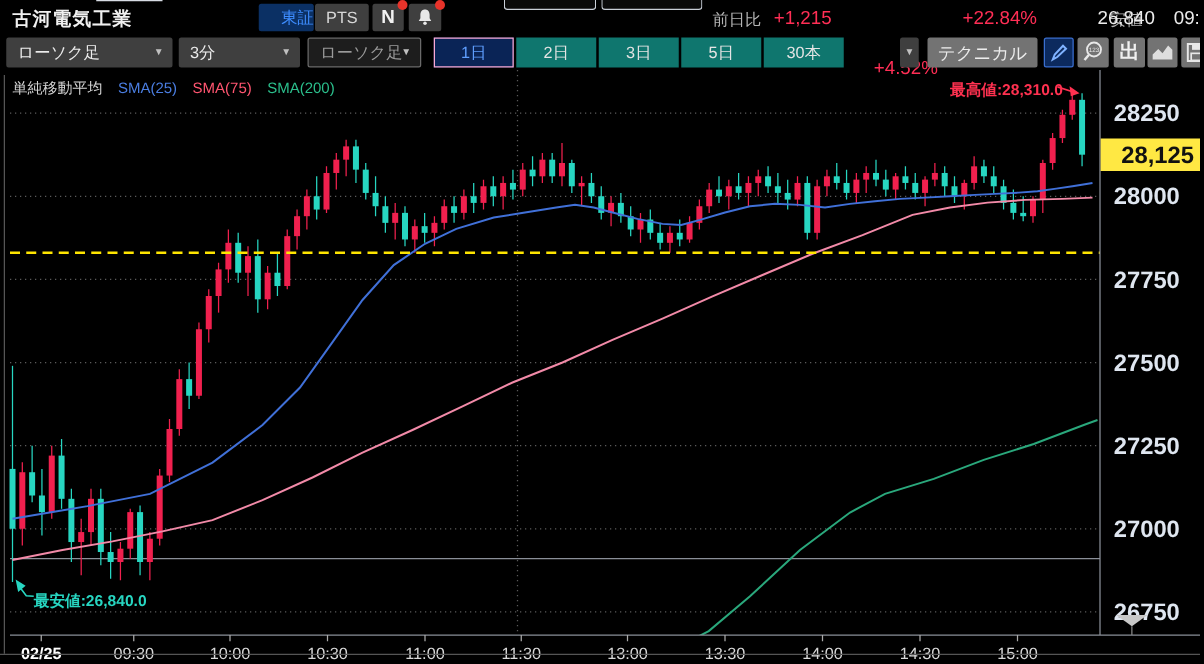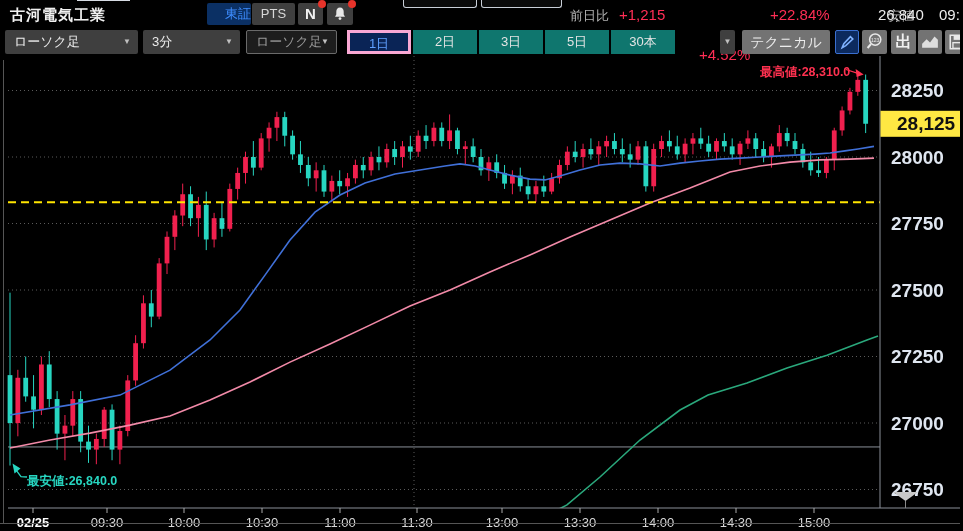--- a/index.html
+++ b/index.html
@@ -18,21 +18,21 @@
   .pdlabel{top:7px;font-size:13px;color:#b4b4b4;}
   .pdval{top:6px;font-size:15px;color:#ff2e55;font-weight:400;}
   .pwhite{top:6px;font-size:15px;color:#ececec;}
   
   .tb{top:30px;height:24px;}
   .dd{background:#3f3f3f;border-radius:2px;color:#ececec;font-size:13px;line-height:24px;padding-left:9px;box-sizing:border-box;}
   .dd .caret{position:absolute;right:7px;top:0;font-size:8px;color:#c0c0c0;line-height:24px;}
   .dd.dim{background:#1d1d1d;border:1px solid #6a6a6a;color:#9a9a9a;line-height:22px;}
   .seg{display:flex;gap:2px;}
   .segbtn{width:64px;height:24px;line-height:24px;text-align:center;font-size:13px;background:#0f766e;color:#e4e4e4;}
-  .segbtn.active{background:#0a2456;color:#5f9fff;border:3px solid #f9a8d4;box-sizing:border-box;line-height:22px;}
+  .segbtn.active{background:#0a2456;color:#5f9fff;border:1px solid #f9a8d4;box-sizing:border-box;line-height:22px;}
   .tool{background:#737373;border-radius:2px;text-align:center;}
   .tool.blue{background:#0c2a5e;border:1px solid #3a6fd0;box-sizing:border-box;}
   
   .legend{top:62px;left:10px;font-size:12px;color:#d6d6d6;}
   .legend span{margin-right:9px;}
   .chartwrap{top:56px;left:0;width:963px;height:475px;}
 </style>
 </head>
 <body>
 <div class="app">
@@ -399,14 +399,20 @@
         <text x="27" y="429" font-size="12.5" font-weight="600" fill="#27d6c1">最安値:26,840.0</text>
         <polyline points="15,412.56 21,420.56 27,421" fill="none" stroke="#27d6c1" stroke-width="1.3"></polyline>
         <polygon points="12.5,407.56 20.5,412.56 14.5,417.56" fill="#27d6c1"></polygon>
         <polygon points="893,436 918,436 905.5,445" fill="#c8c8c8"></polygon>
         <line x1="905.5" y1="445" x2="905.5" y2="452" stroke="#888888" stroke-width="1"></line>
         <line x1="3.5" y1="4" x2="3.5" y2="467" stroke="#555555" stroke-width="1"></line>
         <line x1="0" y1="467.5" x2="963" y2="467.5" stroke="#555555" stroke-width="1"></line>
       </svg>
   </div>
 
+  <div class="abs legend">
+    <span>単純移動平均</span>
+    <span style="color: rgb(74, 125, 224);">SMA(25)</span>
+    <span style="color: rgb(255, 85, 112);">SMA(75)</span>
+    <span style="color: rgb(43, 191, 140);">SMA(200)</span>
+  </div>
 
 </div>
 
 </body></html>

